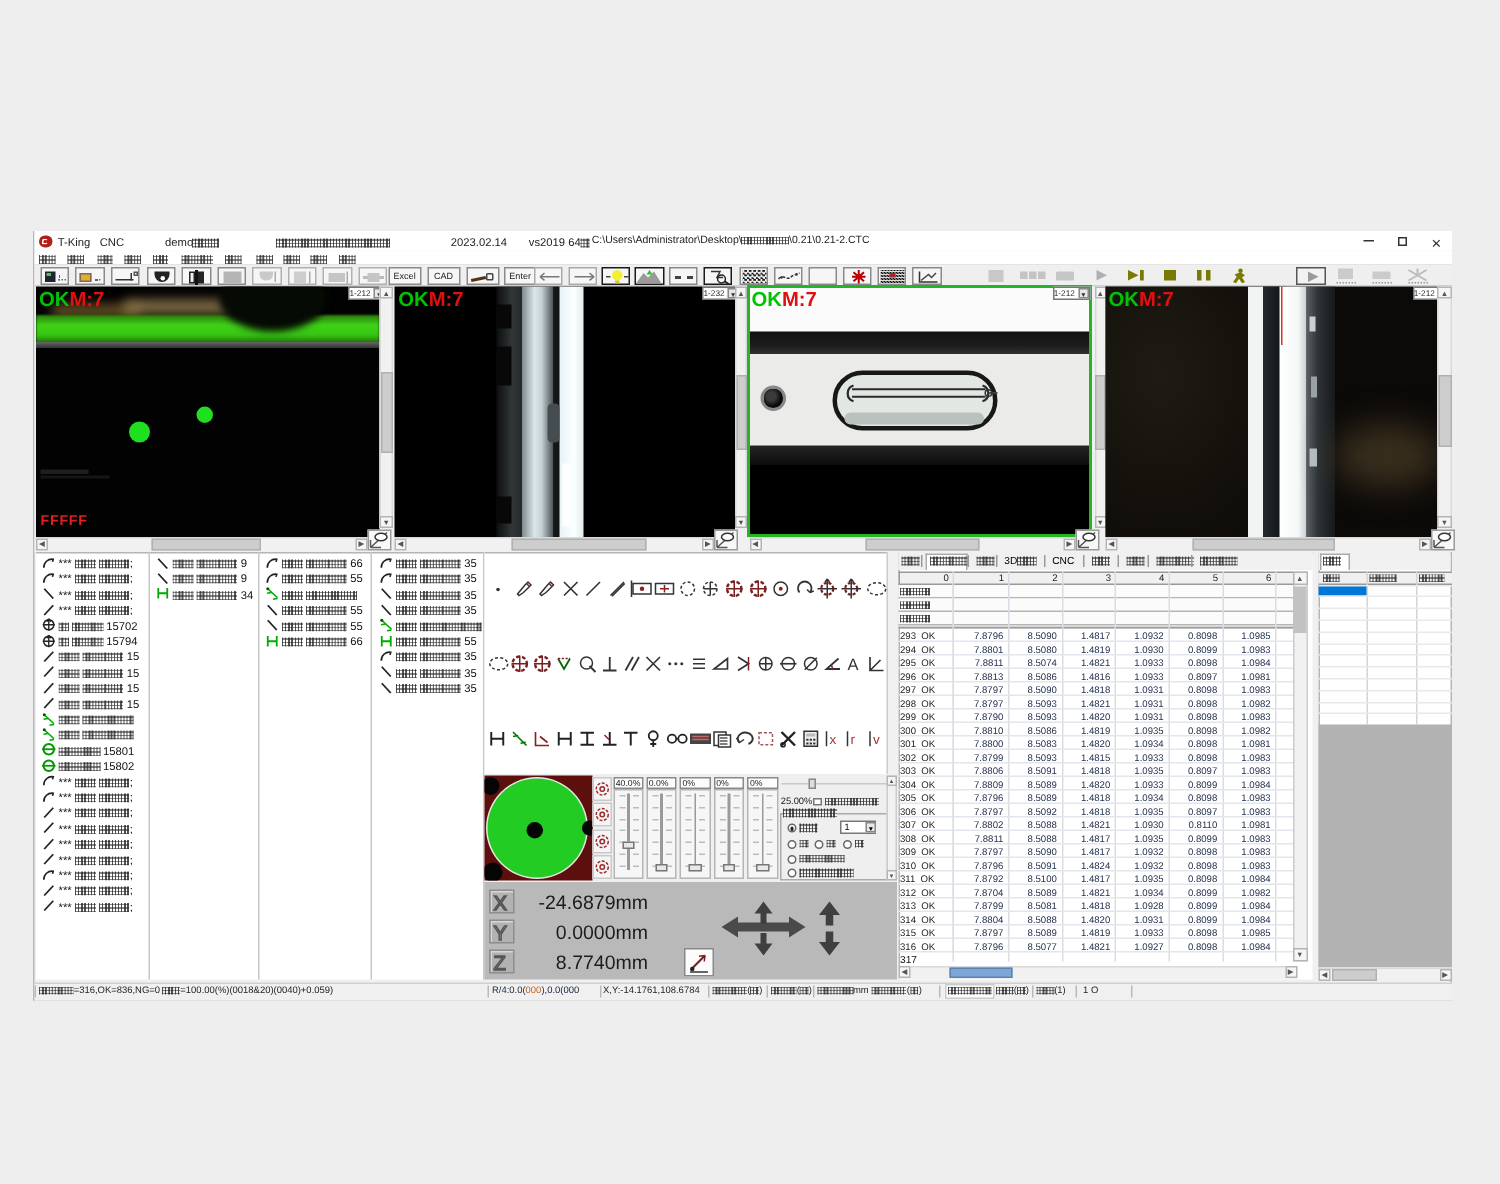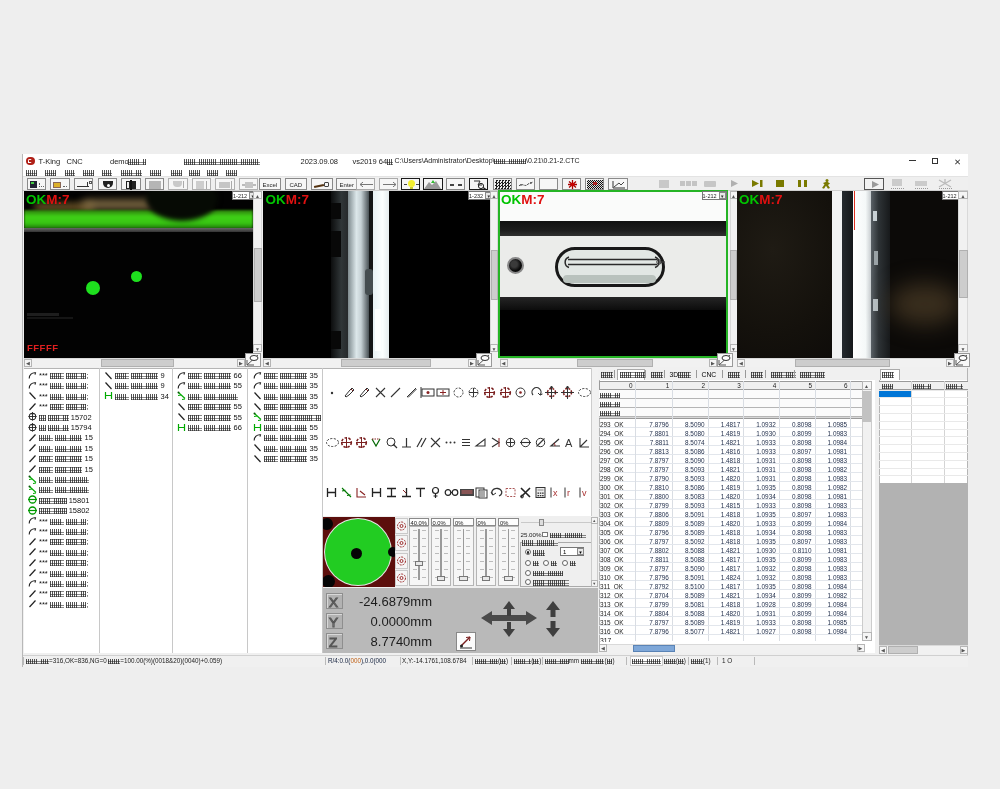--- a/index.html
+++ b/index.html
@@ -11,21 +11,21 @@
 <div style="left:22px;top:154px;width:946px;height:513px;background:#f0f0f0;border:1px solid #b8b8b8;border-top:none"></div>
 <div style="left:22.5px;top:154px;width:945px;height:12.5px;background:#fff"></div>
 <div style="left:26px;top:156.5px;width:8.5px;height:8.5px;background:#b02018;border-radius:50%">
     <b style="left:2px;top:2px;width:4px;height:4.5px;border:1.2px solid #fff;border-radius:50% 50% 50% 0;border-right-color:transparent"></b>
   </div>
 <div style="left:38.5px;top:157.2px;width:200px;height:9px;font-size:7.5px;color:#222;width:auto"><span class="tx">T-King</span></div>
 <div style="left:66.5px;top:157.2px;width:200px;height:9px;font-size:7.5px;color:#222;width:auto"><span class="tx">CNC</span></div>
 <div style="left:110px;top:157.2px;width:200px;height:9px;font-size:7.5px;color:#222;width:auto"><span class="tx">demo</span></div>
 <div style="left:127.5px;top:157.2px;width:200px;height:9px;font-size:7.5px;color:#222;width:auto"><span class="tx"><i class="cj" style="width:18.9px;height:6.1px"></i></span></div>
 <div style="left:184px;top:157.2px;width:200px;height:9px;font-size:7.5px;color:#222;width:auto"><span class="tx"><i class="cj" style="width:75.6px;height:6.1px"></i></span></div>
-<div style="left:300.5px;top:157.2px;width:200px;height:9px;font-size:7.5px;color:#222;width:auto"><span class="tx">2023.09.08</span></div>
+<div style="left:300.5px;top:157.2px;width:200px;height:9px;font-size:7.5px;color:#222;width:auto"><span class="tx">2023.02.14</span></div>
 <div style="left:352.5px;top:157.2px;width:200px;height:9px;font-size:7.5px;color:#222;width:auto"><span class="tx">vs2019 64<i class="cj" style="width:6.3px;height:6.1px"></i></span></div>
 <div style="left:394.5px;top:157.2px;width:200px;height:9px;font-size:7px;color:#222;width:auto"><span class="tx">C:\Users\Administrator\Desktop\<i class="cj" style="width:31.5px;height:5.7px"></i>\0.21\0.21-2.CTC</span></div>
 <div style="left:908.5px;top:160.3px;width:7px;height:1px;background:#333"></div>
 <div style="left:931.5px;top:157.5px;width:6px;height:6px;border:1px solid #333"></div>
 <div style="left:954px;top:156.5px;width:9px;height:9px;font-size:8.5px;color:#333"><span class="tx">✕</span></div>
 <div style="left:22.5px;top:166.5px;width:945px;height:10px;background:#fff;border-bottom:1px solid #e3e3e3"></div>
 <div style="left:26.4px;top:168.3px;width:40px;height:8px;font-size:7.5px;width:auto"><span class="tx"><i class="cj" style="width:10.6px;height:6.1px"></i></span></div>
 <div style="left:45px;top:168.3px;width:40px;height:8px;font-size:7.5px;width:auto"><span class="tx"><i class="cj" style="width:10.6px;height:6.1px"></i></span></div>
 <div style="left:64.5px;top:168.3px;width:40px;height:8px;font-size:7.5px;width:auto"><span class="tx"><i class="cj" style="width:10.6px;height:6.1px"></i></span></div>
 <div style="left:83px;top:168.3px;width:40px;height:8px;font-size:7.5px;width:auto"><span class="tx"><i class="cj" style="width:10.6px;height:6.1px"></i></span></div>

